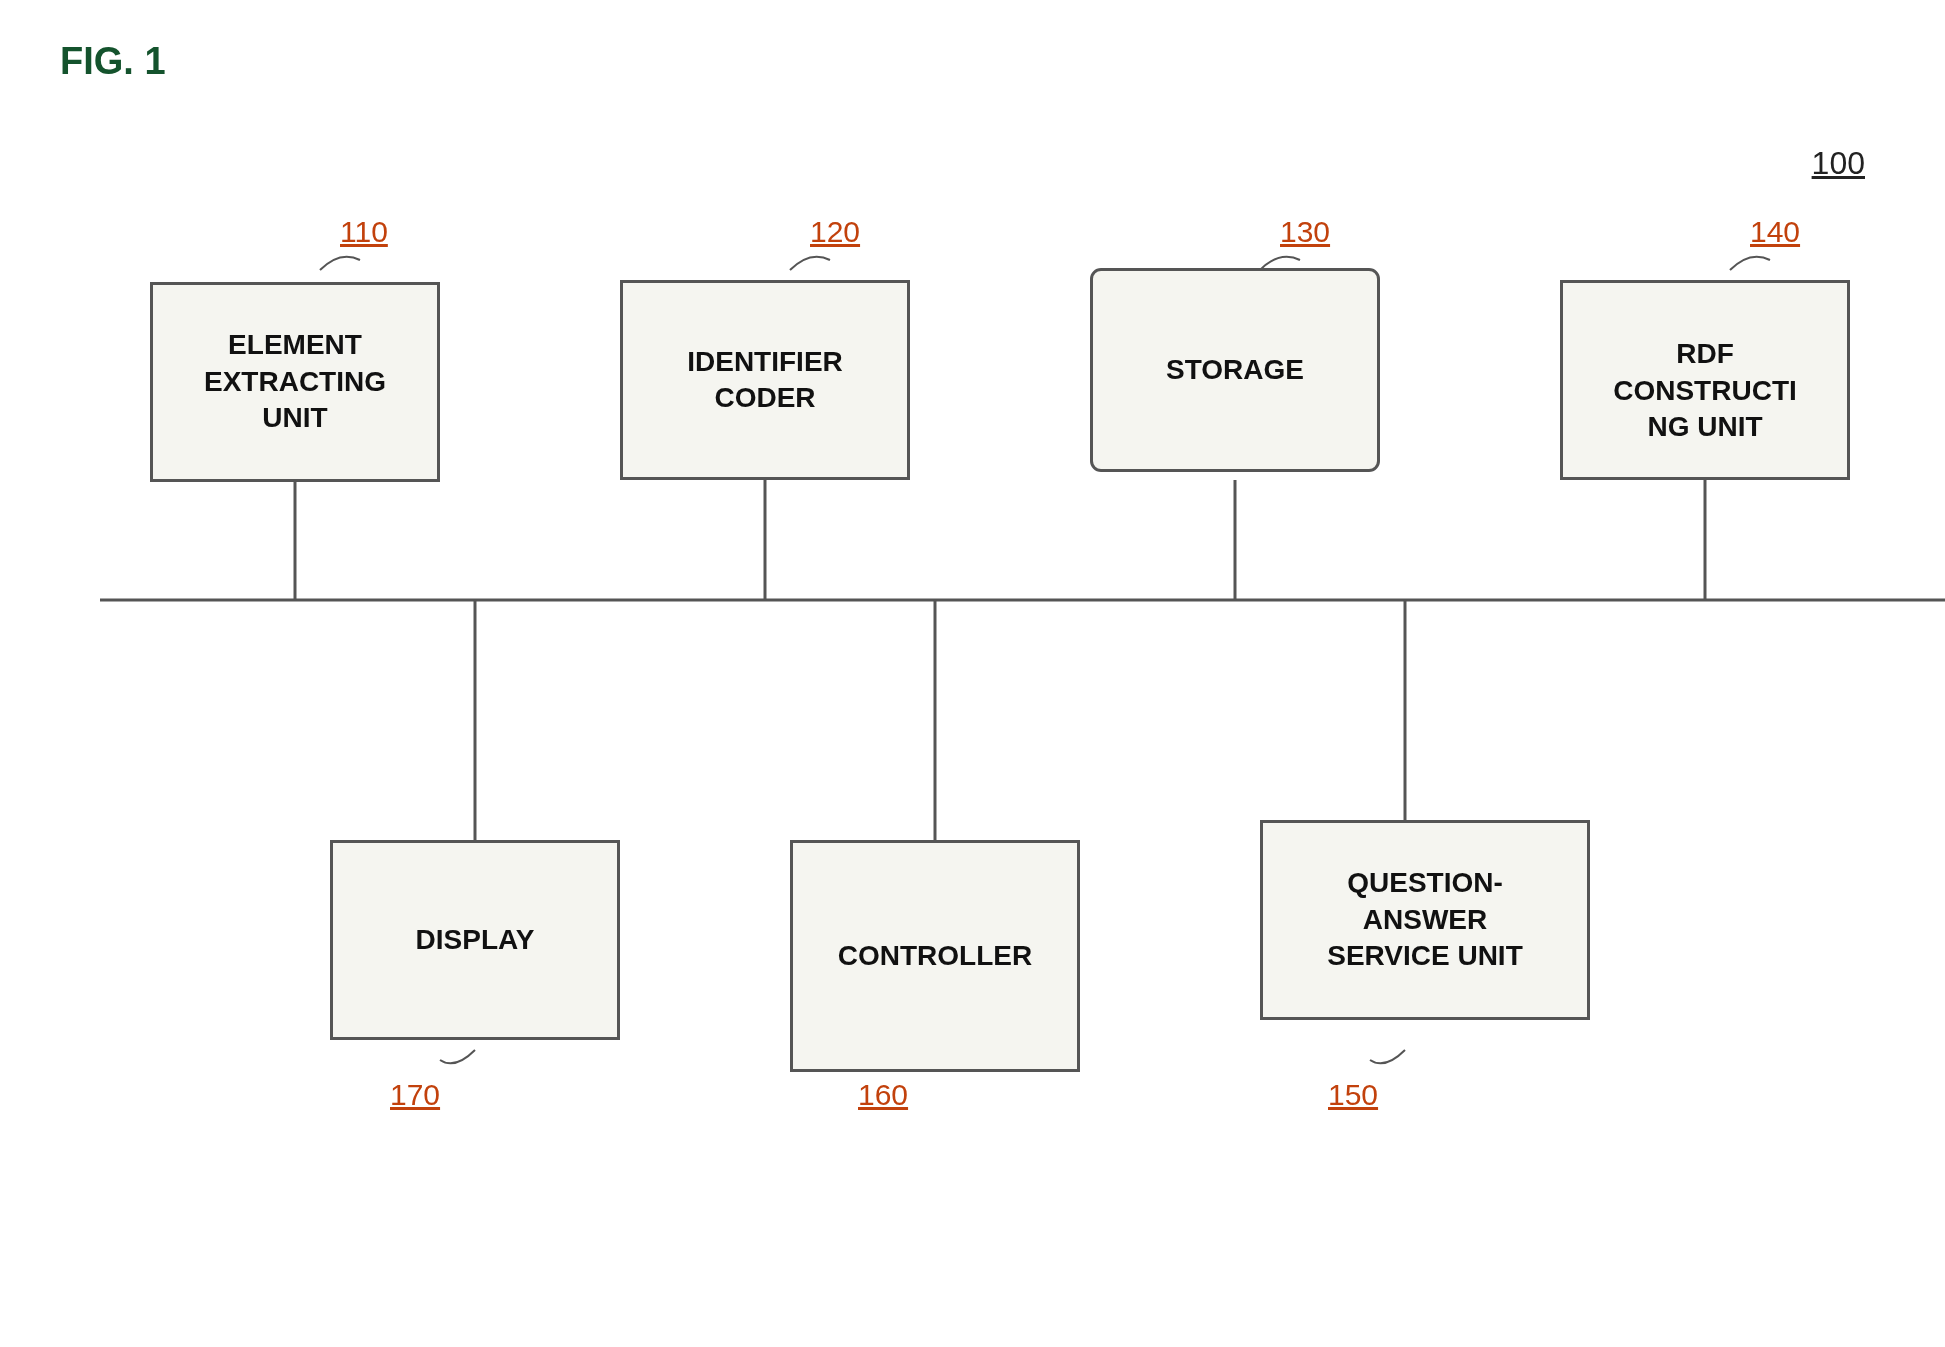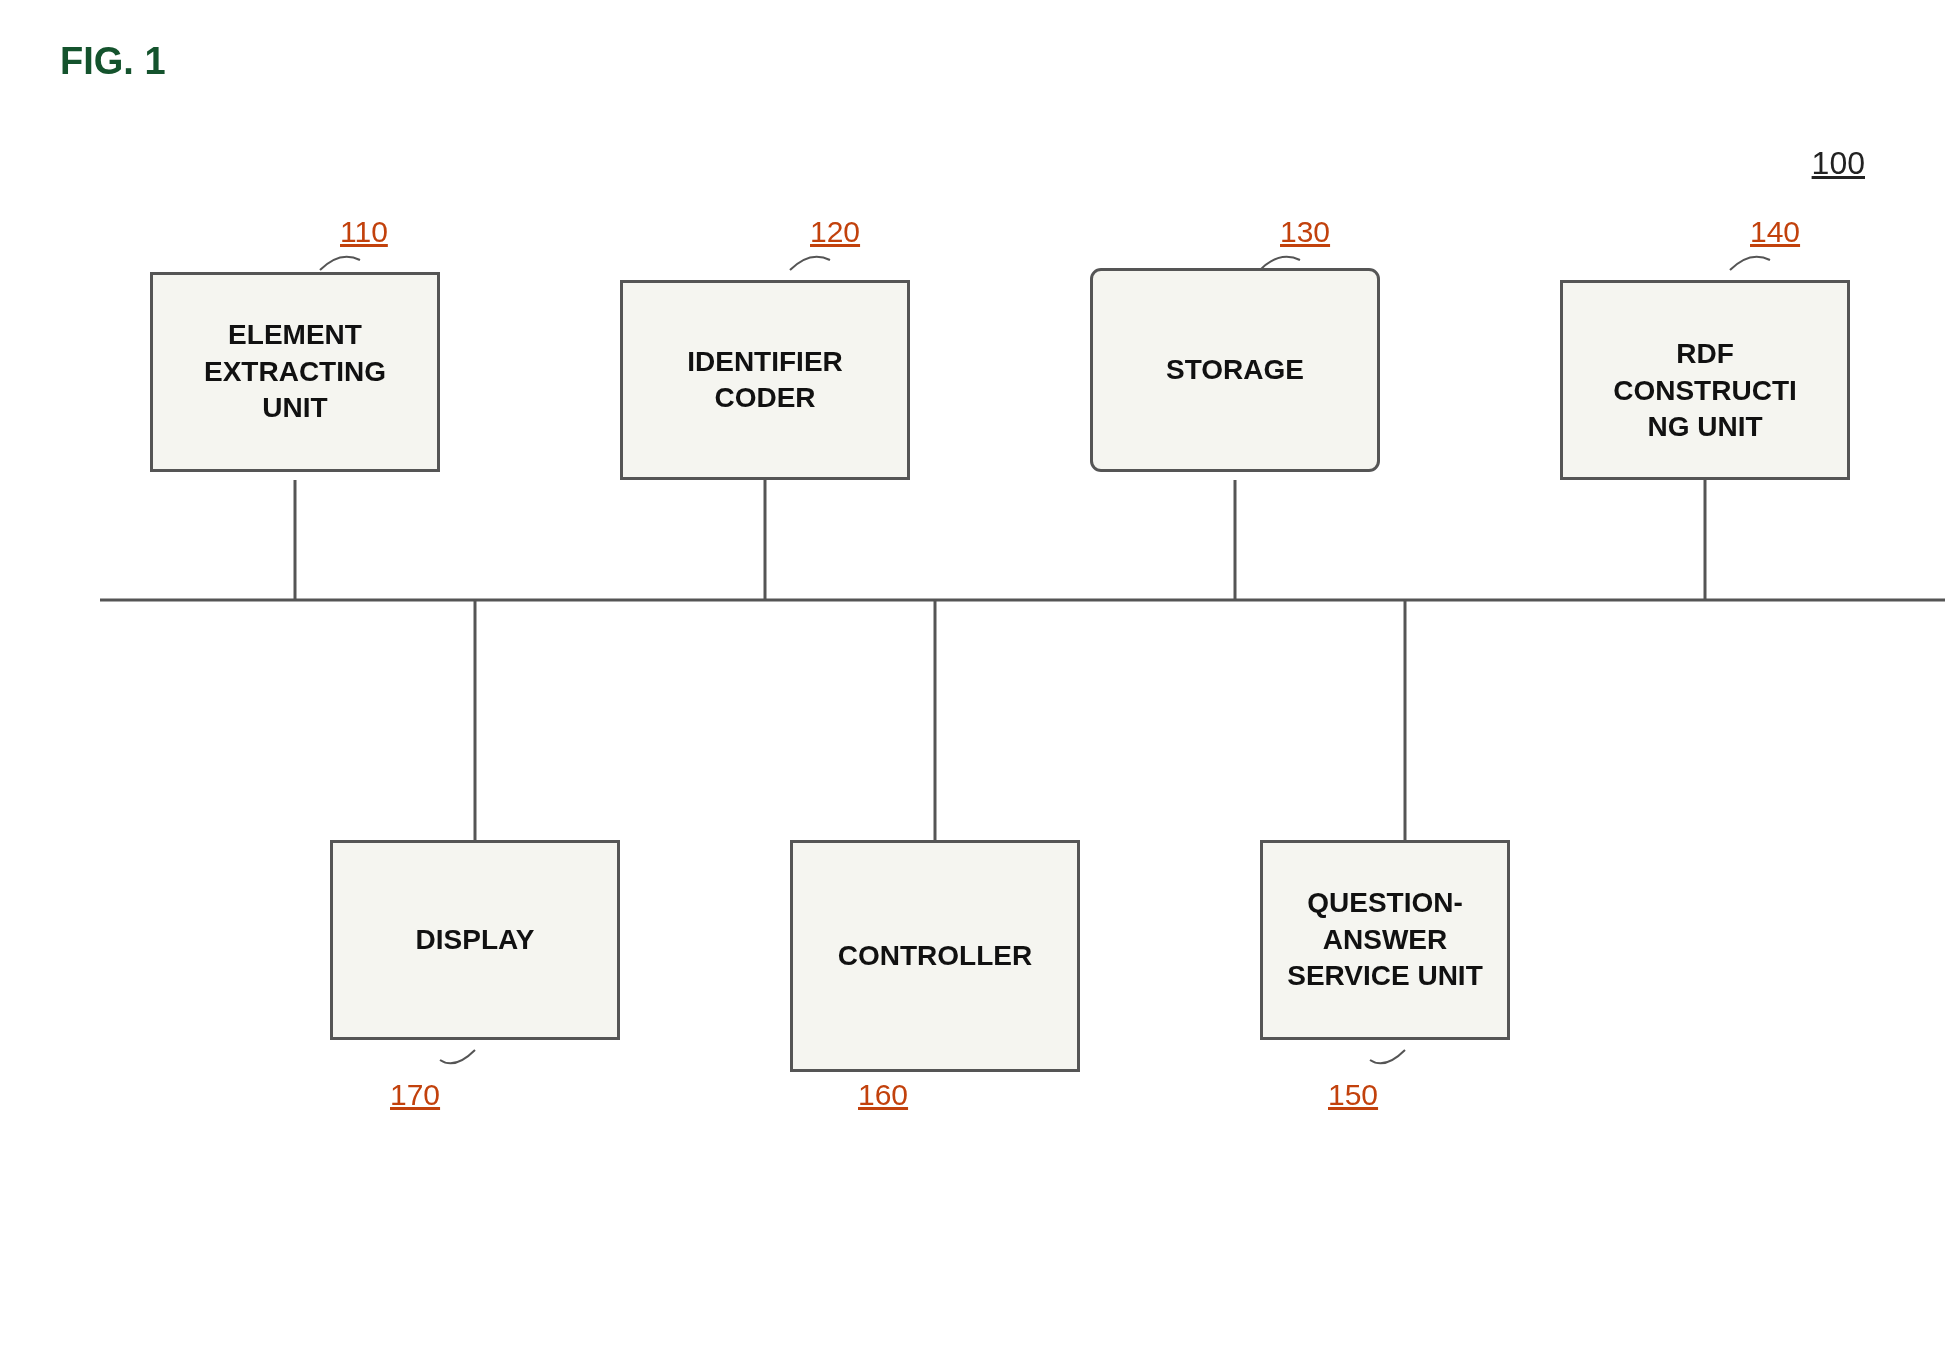--- a/index.html
+++ b/index.html
@@ -96,21 +96,21 @@
 
   <path d="M 1730 270 Q 1750 250 1770 260" fill="none" stroke="#555" stroke-width="2"></path>
 
   <path d="M 475 1050 Q 455 1070 440 1060" fill="none" stroke="#555" stroke-width="2"></path>
 
   <path d="M 935 1050 Q 915 1070 900 1060" fill="none" stroke="#555" stroke-width="2"></path>
 
   <path d="M 1405 1050 Q 1385 1070 1370 1060" fill="none" stroke="#555" stroke-width="2"></path>
 </svg>
 
-<div class="box" style="left:150px; top:272px; width:290px; height:200px;">
+<div class="box" style="left:150px; top:282px; width:290px; height:200px;">
   <span style="white-space:pre-line;">ELEMENT
 EXTRACTING
 UNIT</span>
 </div>
 
 <div class="ref-label" style="left:340px; top:215px;">110</div>
 
 <div class="box" style="left:620px; top:280px; width:290px; height:200px;">
   <span style="white-space:pre-line;">IDENTIFIER
 CODER</span>
@@ -137,19 +137,19 @@
 </div>
 
 <div class="ref-label" style="left:390px; top:1078px;">170</div>
 
 <div class="box" style="left:790px; top:840px; width:290px; height:232px;">
   <span style="white-space:pre-line;">CONTROLLER</span>
 </div>
 
 <div class="ref-label" style="left:858px; top:1078px;">160</div>
 
-<div class="box" style="left:1260px; top:840px; width:250px; height:200px;">
+<div class="box" style="left:1260px; top:820px; width:330px; height:200px;">
   <span style="white-space:pre-line;">QUESTION-
 ANSWER
 SERVICE UNIT</span>
 </div>
 
 <div class="ref-label" style="left:1328px; top:1078px;">150</div>
 
 </body></html>

